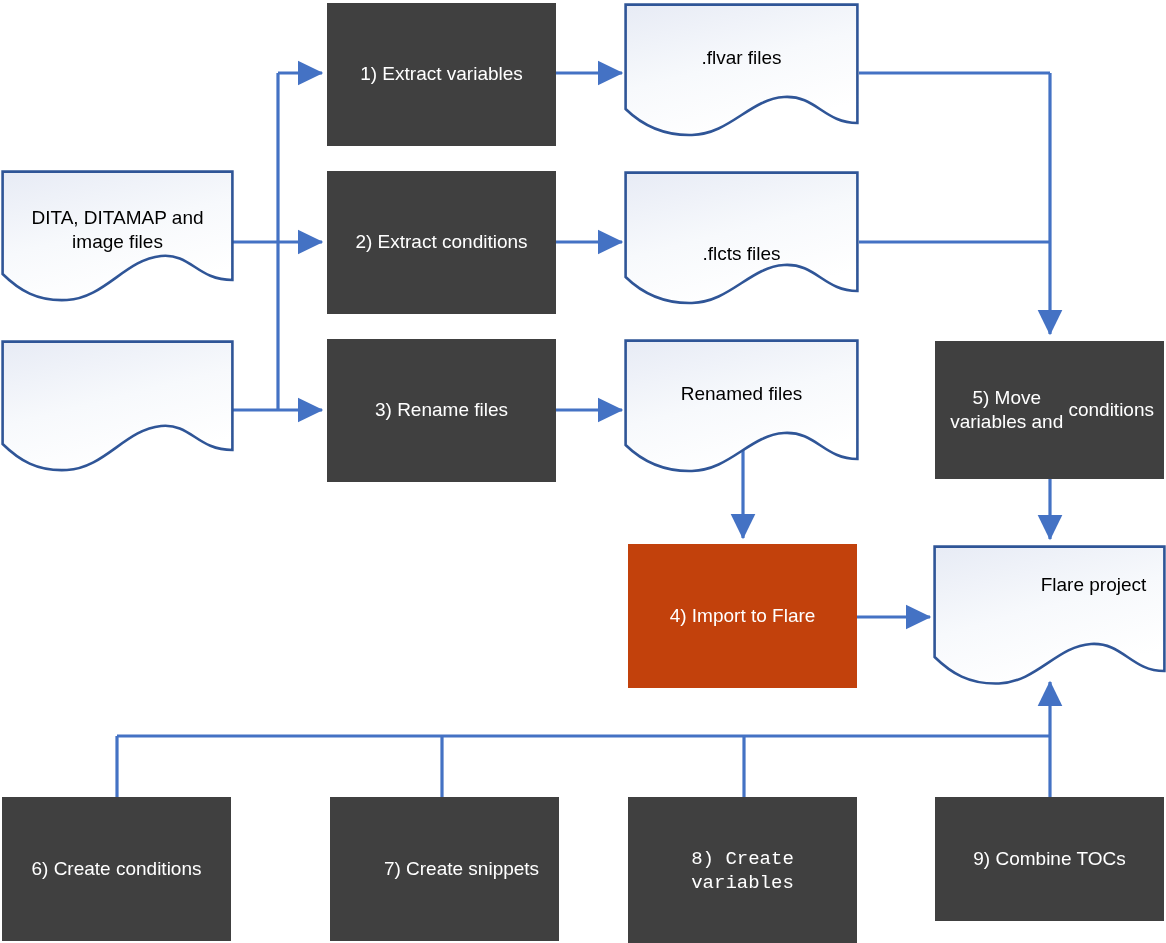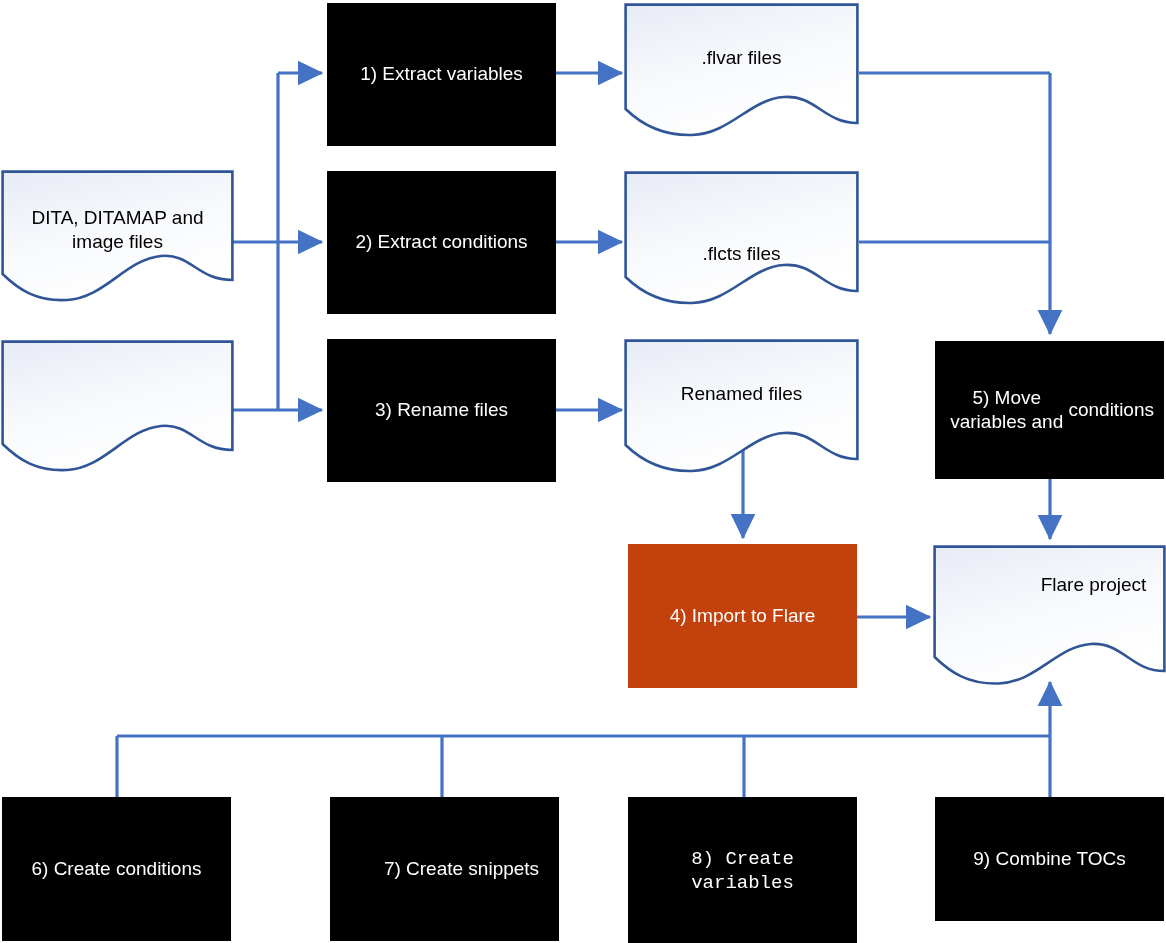--- a/index.html
+++ b/index.html
@@ -32,21 +32,21 @@
     display: flex;
     align-items: center;
     justify-content: center;
     text-align: center;
     color: #ffffff;
     font-size: 19px;
     line-height: 1.28;
     padding: 0 10px;
     box-sizing: border-box;
   }
-  .proc.blue  { background: #000000; }
+  .proc.blue  { background: #404040; }
   .proc.orange{ background: #c2410c; }
 
   
   .docshape {
     position: absolute;
   }
   .docshape svg {
     position: absolute;
     left: 0;
     top: 0;

